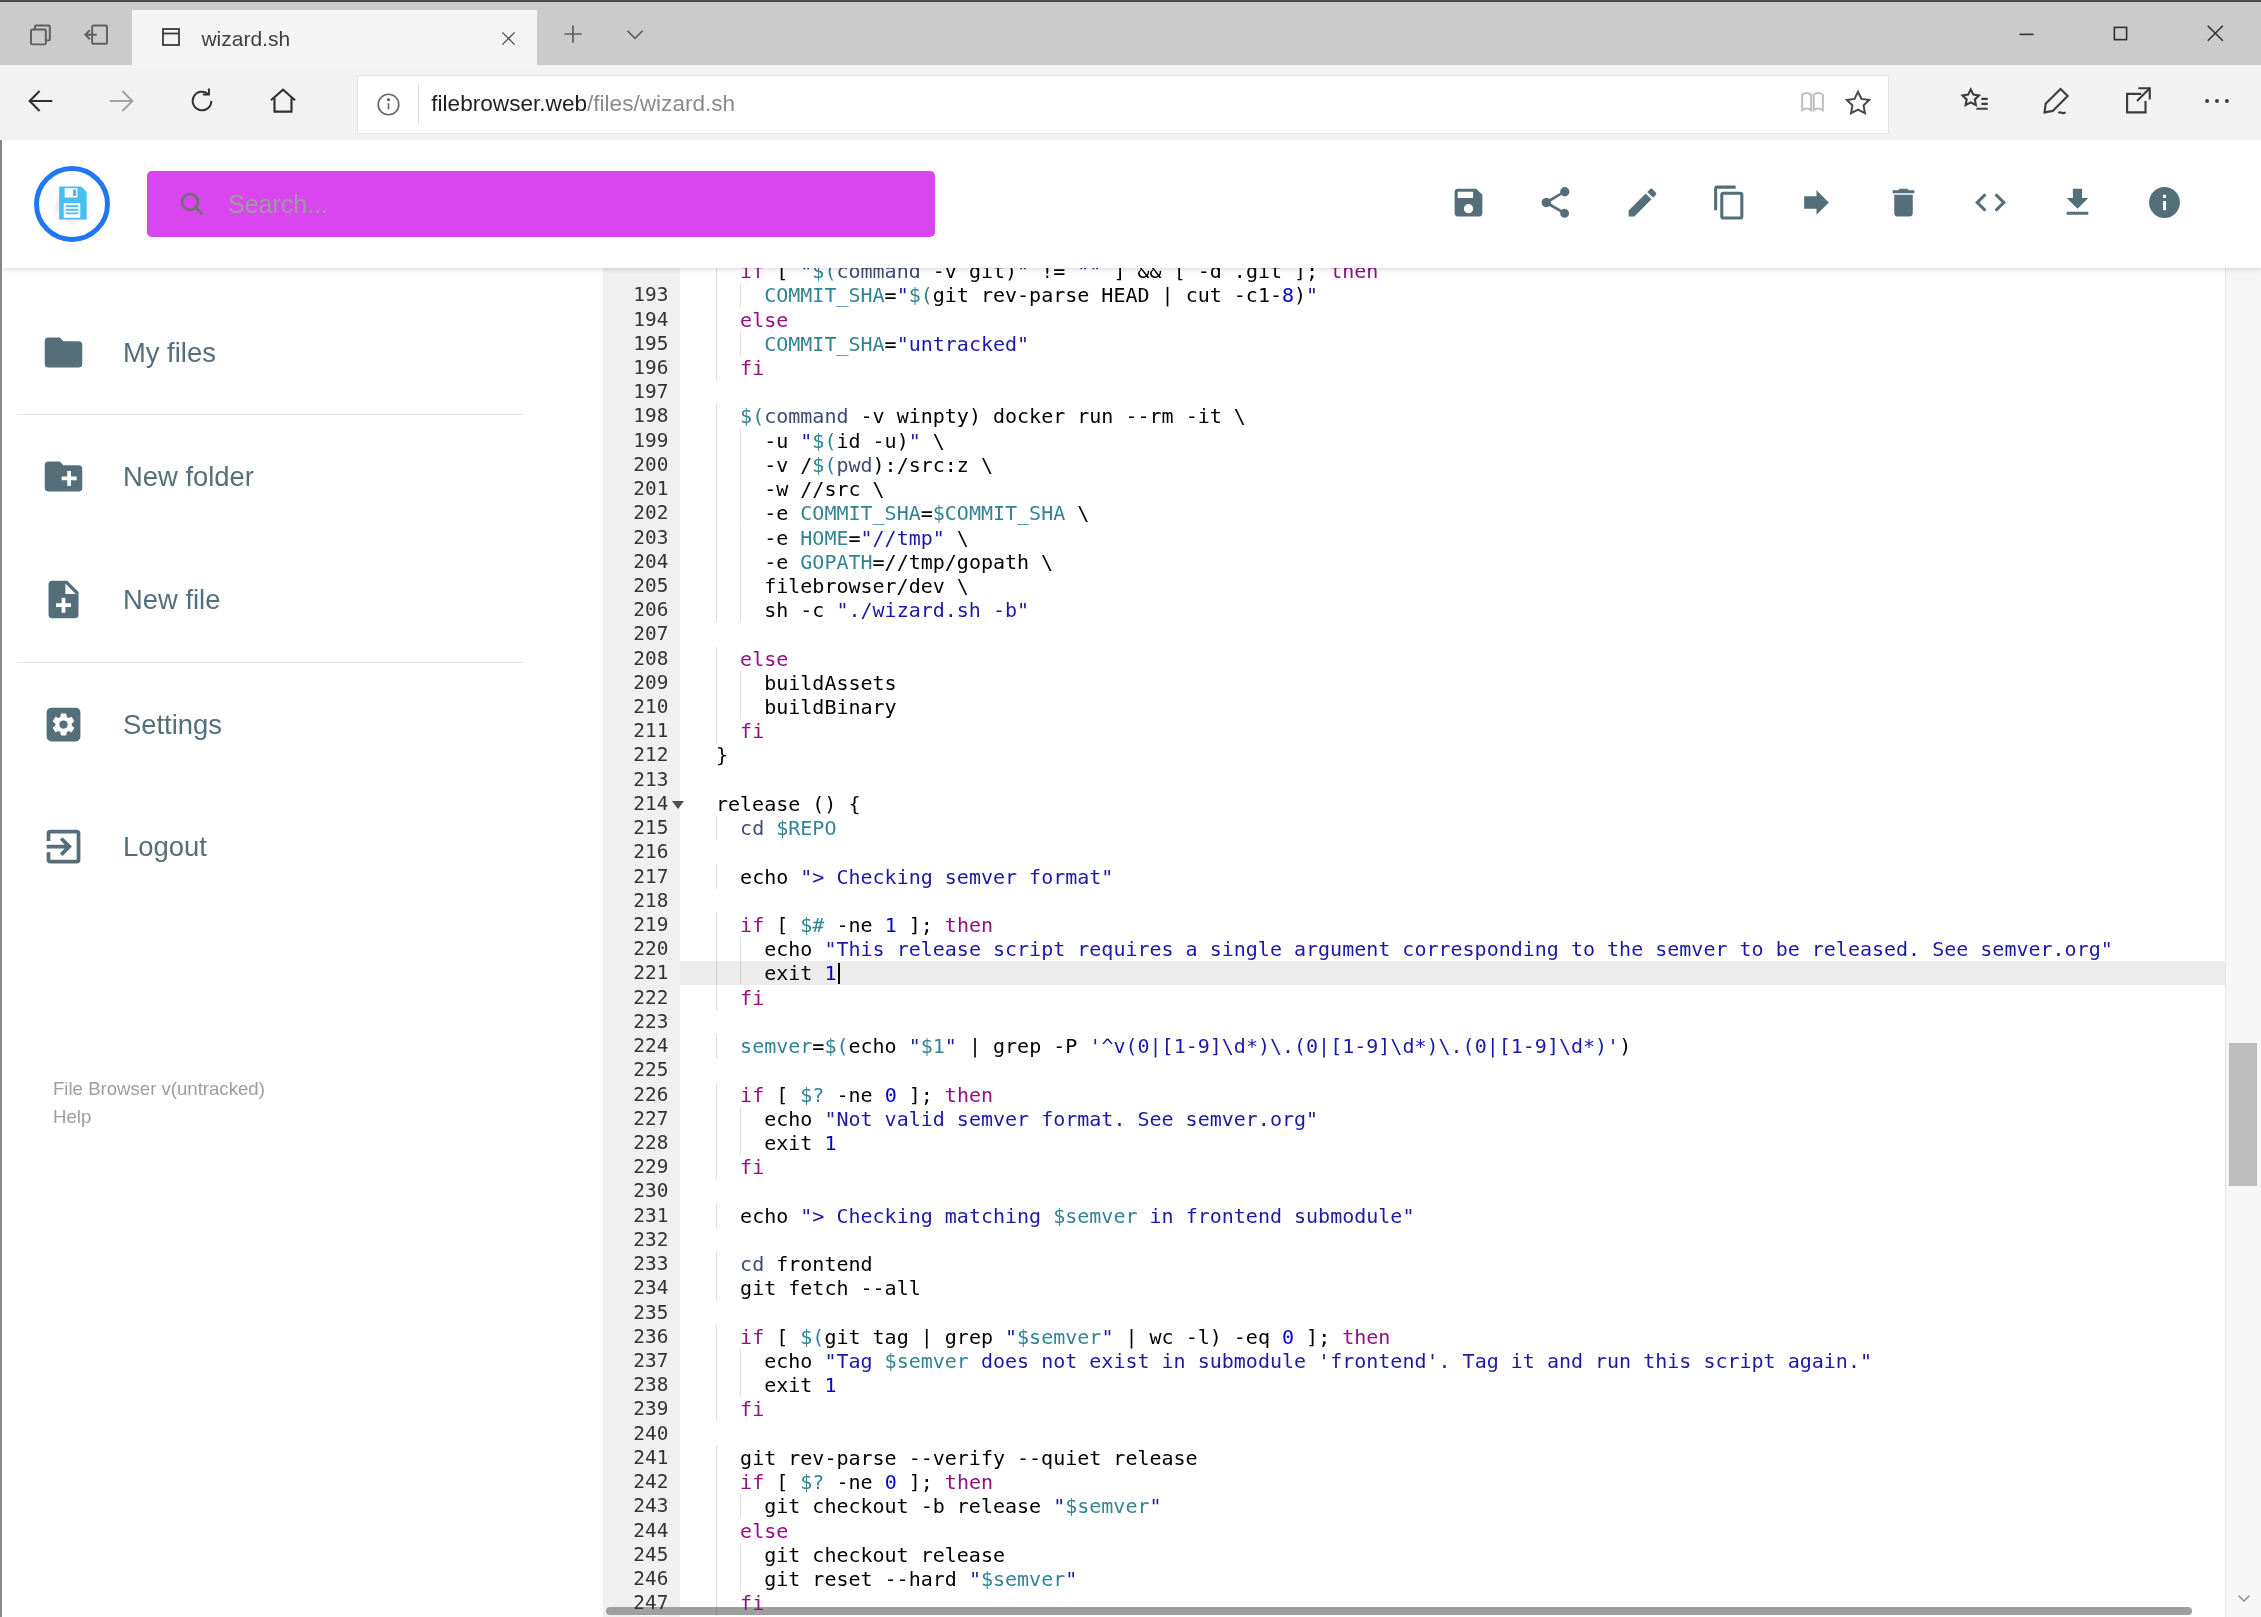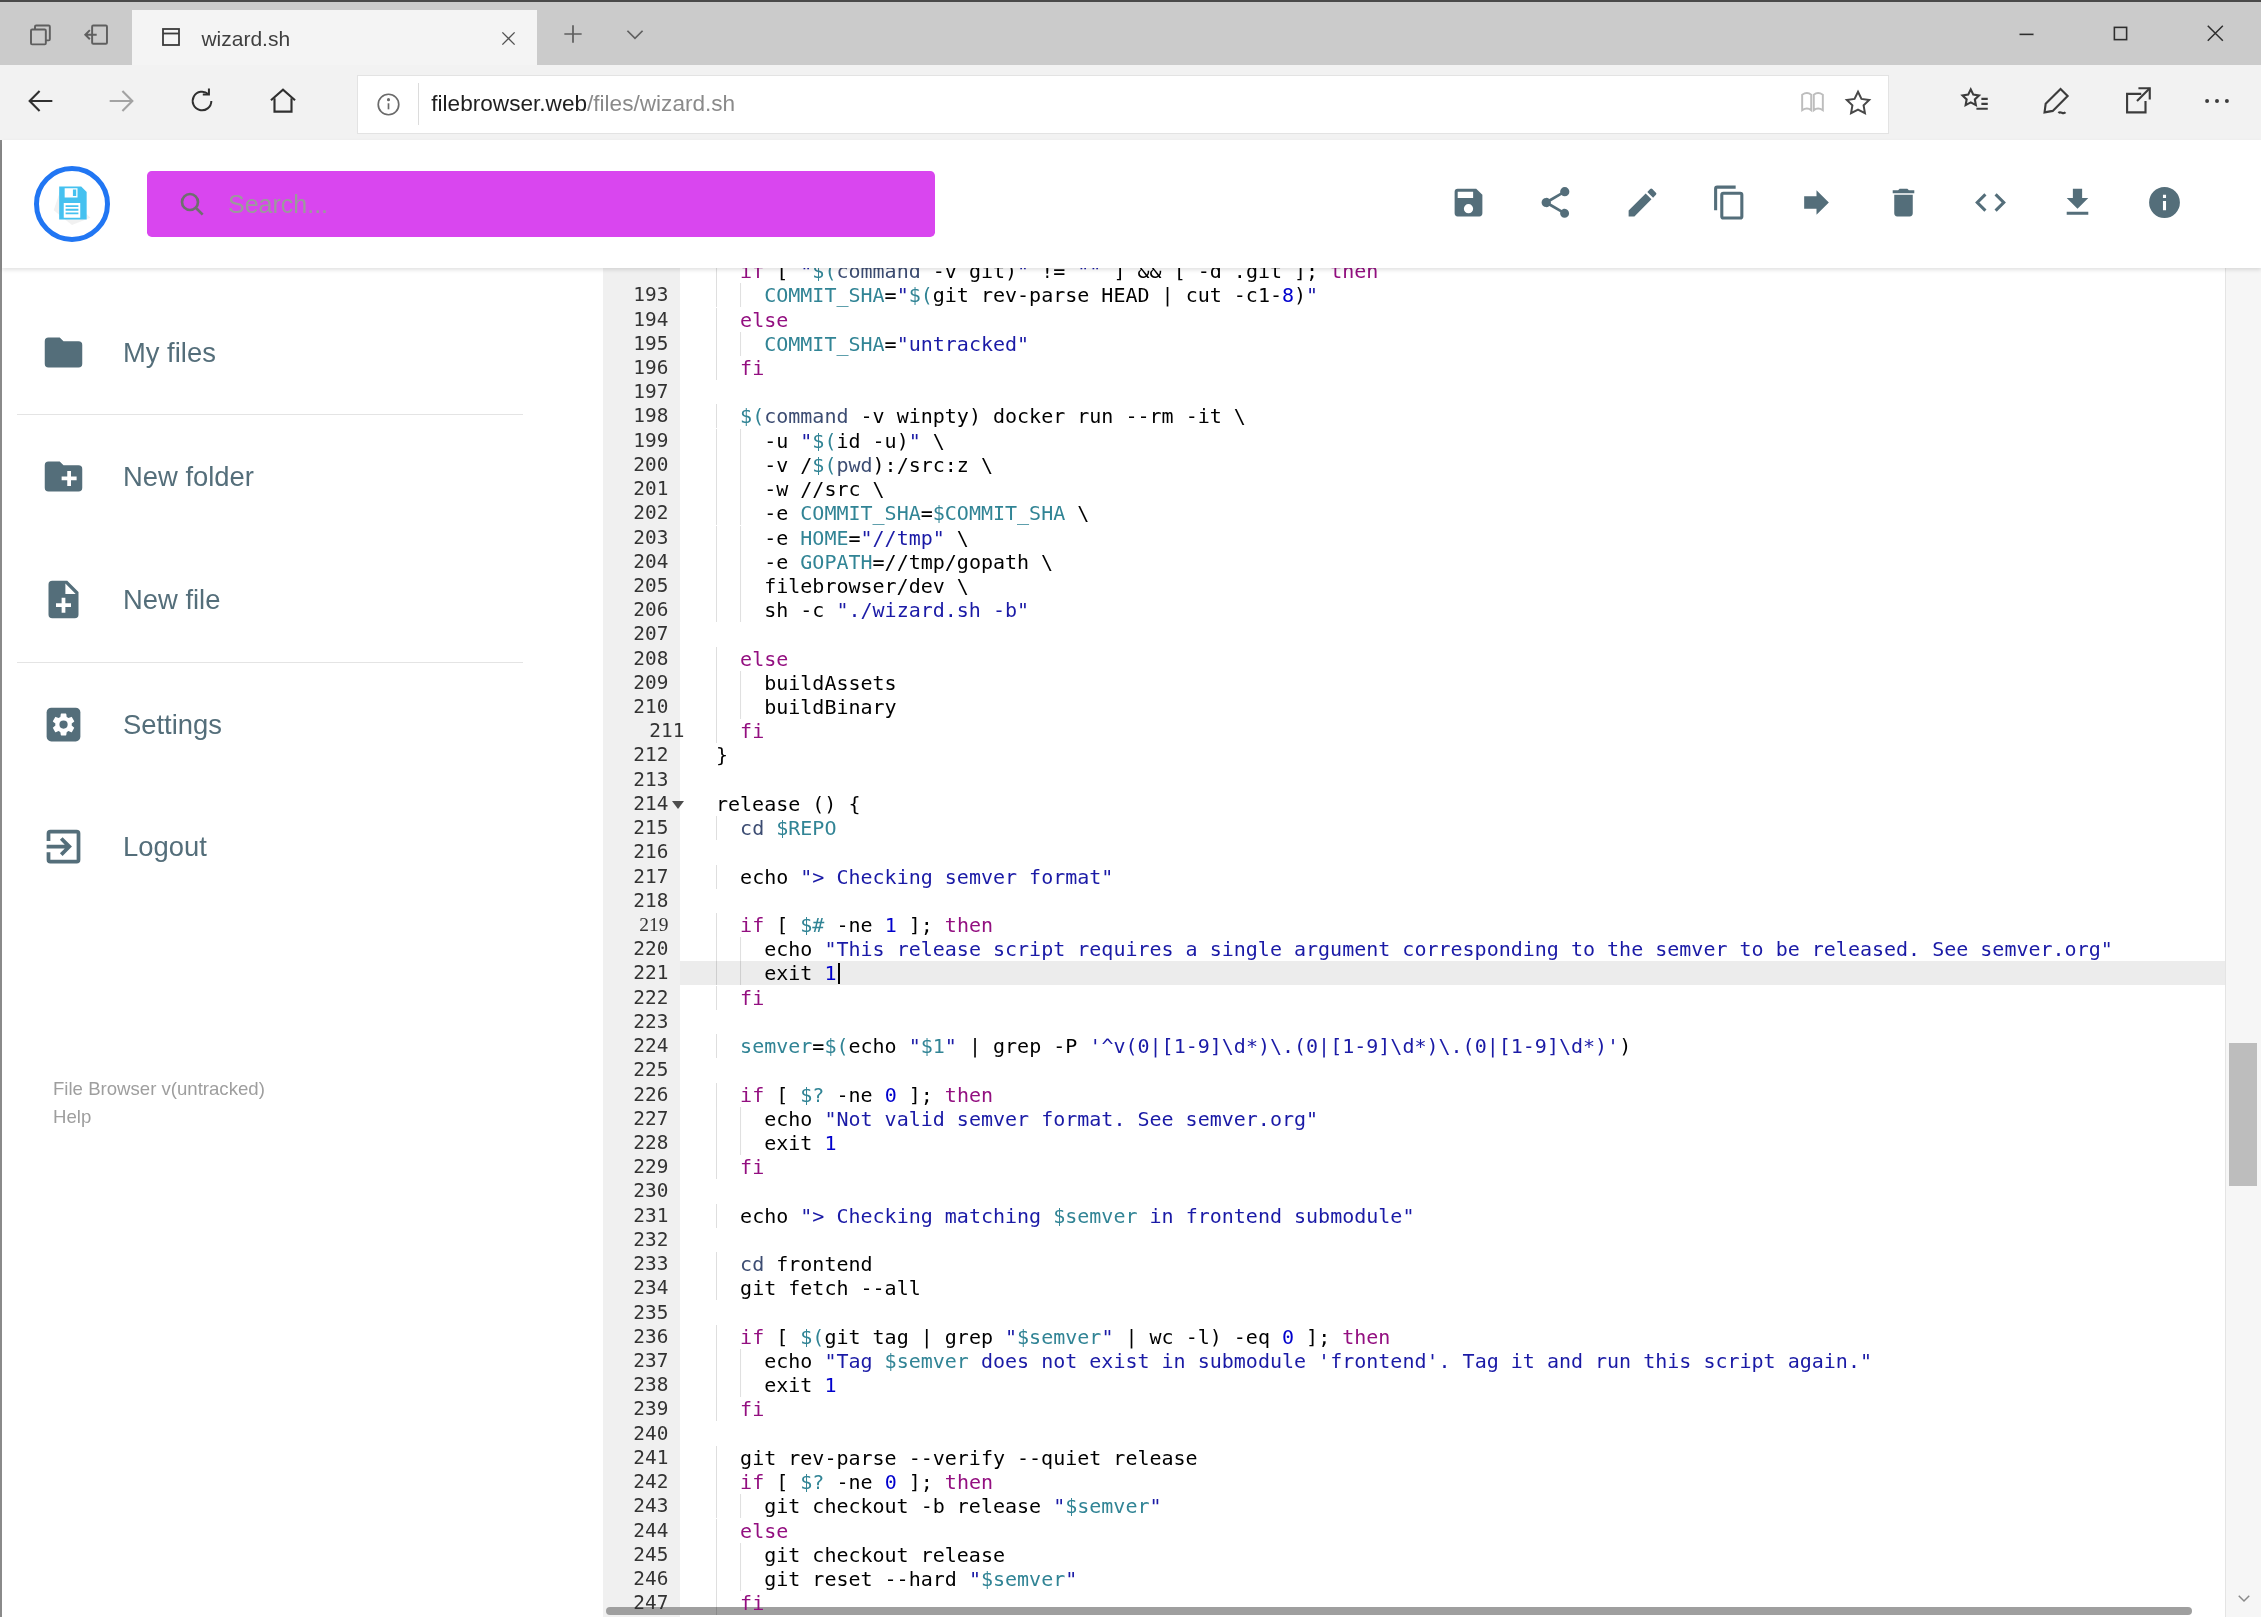--- a/index.html
+++ b/index.html
@@ -352,37 +352,37 @@
           <div class="gut-cell" style="top: 330px;">206</div>
           <div class="code-line" style="top: 330px;"><span class="tk-w">    </span><span>sh -c </span><span class="tk-s">"./wizard.sh -b"</span></div>
           <div class="gut-cell" style="top: 354px;">207</div>
           <div class="code-line" style="top: 354px;"></div>
           <div class="gut-cell" style="top: 379px;">208</div>
           <div class="code-line" style="top: 379px;"><span class="tk-w">  </span><span class="tk-k">else</span></div>
           <div class="gut-cell" style="top: 403px;">209</div>
           <div class="code-line" style="top: 403px;"><span class="tk-w">    </span><span>buildAssets</span></div>
           <div class="gut-cell" style="top: 427px;">210</div>
           <div class="code-line" style="top: 427px;"><span class="tk-w">    </span><span>buildBinary</span></div>
-          <div class="gut-cell" style="top: 451px; padding-left: 16px;">211</div>
+          <div class="gut-cell" style="top: 451px;">211</div>
           <div class="code-line" style="top: 451px;"><span class="tk-w">  </span><span class="tk-k">fi</span></div>
           <div class="gut-cell" style="top: 475px;">212</div>
           <div class="code-line" style="top: 475px;"><span>}</span></div>
           <div class="gut-cell" style="top: 500px;">213</div>
           <div class="code-line" style="top: 500px;"></div>
           <div class="gut-cell" style="top: 524px;">214<span class="fold"></span></div>
           <div class="code-line" style="top: 524px; text-align: center;"><span>release () {</span></div>
           <div class="gut-cell" style="top: 548px;">215</div>
           <div class="code-line" style="top: 548px;"><span class="tk-w">  </span><span class="tk-f">cd</span><span> </span><span class="tk-v">$REPO</span></div>
           <div class="gut-cell" style="top: 572px;">216</div>
           <div class="code-line" style="top: 572px;"></div>
           <div class="gut-cell" style="top: 597px;">217</div>
           <div class="code-line" style="top: 597px;"><span class="tk-w">  </span><span>echo </span><span class="tk-s">"&gt; Checking semver format"</span></div>
           <div class="gut-cell" style="top: 621px;">218</div>
           <div class="code-line" style="top: 621px;"></div>
-          <div class="gut-cell" style="top: 645px; font-family: Liberation Serif, serif;">219</div>
+          <div class="gut-cell" style="top: 645px;">219</div>
           <div class="code-line" style="top: 645px;"><span class="tk-w">  </span><span class="tk-k">if</span><span> [ </span><span class="tk-v">$#</span><span> -ne </span><span class="tk-n">1</span><span> ]; </span><span class="tk-k">then</span></div>
           <div class="gut-cell" style="top: 669px;">220</div>
           <div class="code-line" style="top: 669px;"><span class="tk-w">    </span><span>echo </span><span class="tk-s">"This release script requires a single argument corresponding to the semver to be released. See semver.org"</span></div>
           <div class="gut-cell" style="top: 693px;">221</div>
           <div class="code-line" style="top: 693px;"><span class="tk-w">    </span><span>exit </span><span class="tk-n">1</span></div>
           <div class="gut-cell" style="top: 718px;">222</div>
           <div class="code-line" style="top: 718px;"><span class="tk-w">  </span><span class="tk-k">fi</span></div>
           <div class="gut-cell" style="top: 742px;">223</div>
           <div class="code-line" style="top: 742px;"></div>
           <div class="gut-cell" style="top: 766px;">224</div>

